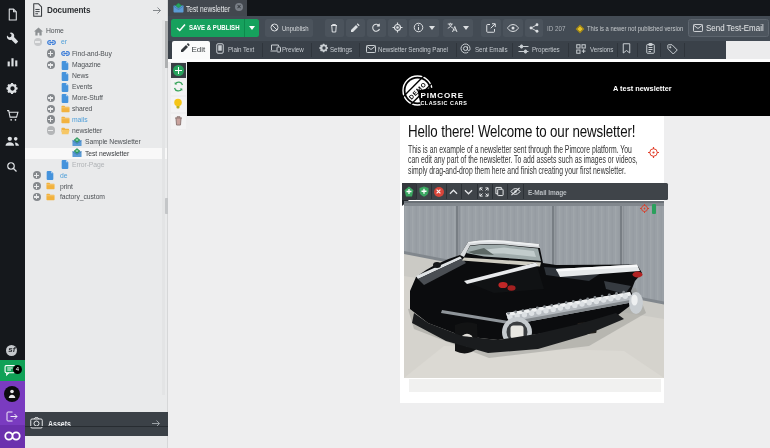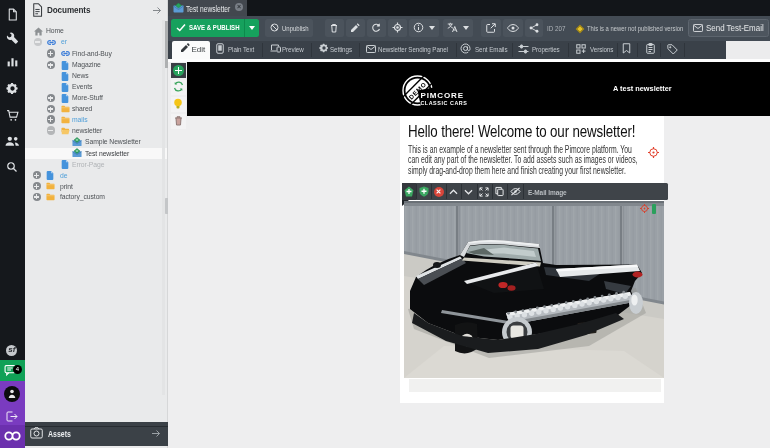--- a/index.html
+++ b/index.html
@@ -191,21 +191,21 @@
         <path d="M1 2.5A1.5 1.5 0 0 1 2.5 1h5L9.5 3h8A1.5 1.5 0 0 1 19 4.5v9a1.5 1.5 0 0 1-1.5 1.5h-15A1.5 1.5 0 0 1 1 13.5z"></path>
         <path d="M1 5h18v1H1z" fill="#fff" opacity="0.55"></path>
       </svg>
 <div class="abs" style="left:35.0px;top:192.3px;font-size:8px;letter-spacing:-0.1px;transform:scaleX(0.85);transform-origin:0 50%;color:#4e5256;white-space:nowrap;">factory_custom</div>
 </div>
 
   <div class="abs" style="left:139px;top:198px;width:4px;height:16px;background:#c4c6c8;border-radius:2px 0 0 2px;"></div>
   <div class="abs" style="left:137px;top:20px;width:3px;height:375px;background:#e3e4e5;"></div>
   <div class="abs" style="left:139.5px;top:21px;width:3.5px;height:47px;background:#aeb0b1;"></div>
 
-  <div class="abs" style="left:0;top:422px;width:172px;height:23.5px;background:#3b4147;">
+  <div class="abs" style="left:0;top:412px;width:172px;height:23.5px;background:#3b4147;">
     <svg class="abs" style="left:5px;top:5px" width="13" height="12" viewBox="0 0 26 24" fill="none" stroke="#e3e5e7" stroke-width="2">
         <rect x="1.5" y="4" width="23" height="18" rx="2.5"></rect>
         <path d="M8 4l2-2.5h6L18 4"></path>
         <circle cx="13" cy="13" r="5"></circle>
       </svg>
     <div class="abs" style="left:23px;top:7px;font-size:8.5px;font-weight:bold;color:#eceef0;transform:scaleX(0.82);transform-origin:0 50%;">Assets</div>
     <svg class="abs" style="left:126px;top:7px" width="10" height="9" viewBox="0 0 20 18" fill="none" stroke="#9aa0a5" stroke-width="2">
         <path d="M2 9h15M11 3l6 6-6 6"></path>
       </svg>
   </div>

